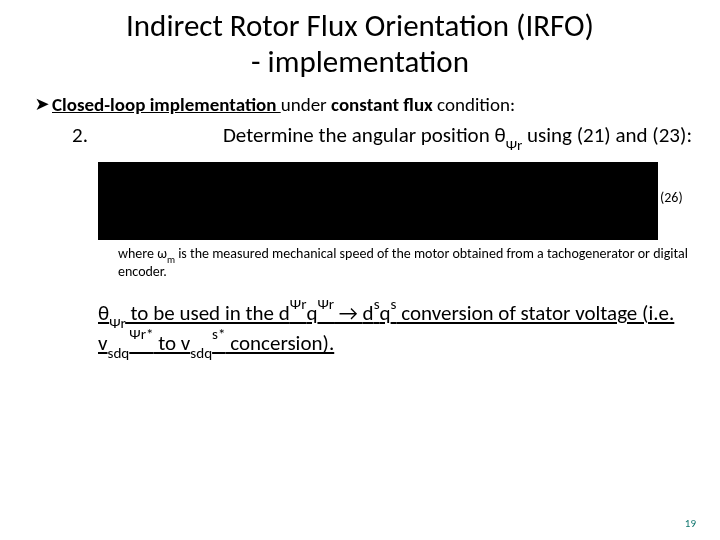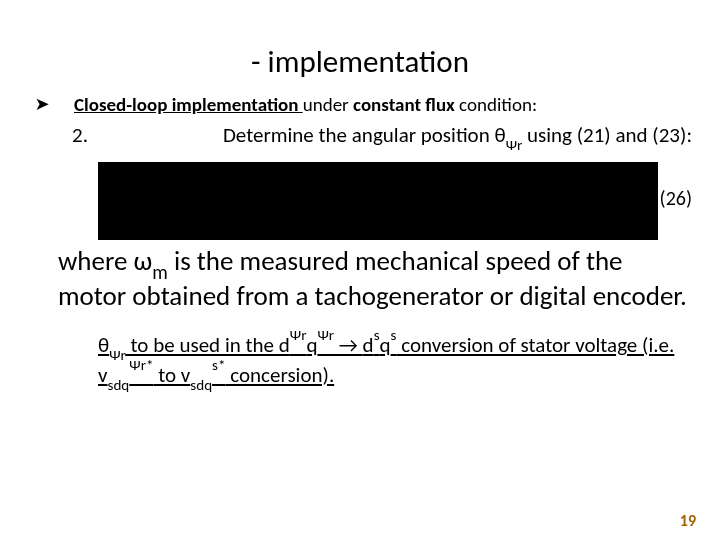--- a/index.html
+++ b/index.html
@@ -27,21 +27,21 @@
     margin-bottom: 6px;
     padding-left: 4px;
   }
   .bullet-icon {
     flex: 0 0 auto;
     width: 20px;
     font-size: 18px;
     line-height: 1.3;
     text-align: center;
   }
-  .bullet-text { flex: 1 1 auto; line-height: 1.25; margin-left: 22px; }
+  .bullet-text { flex: 1 1 auto; line-height: 1.25; }
   .u { text-decoration: underline; }
   .b { font-weight: 700; }
   .ol-row {
     display: flex;
     align-items: flex-start;
     font-size: 21px;
     line-height: 1.15;
     margin-left: 44px;
     margin-bottom: 4px;
   }
@@ -54,53 +54,52 @@
     margin-left: 70px;
     margin-top: 6px;
     margin-bottom: 0;
   }
   .eqn-row {
     display: flex;
     align-items: center;
     height: 84px;
   }
   .eqn-label {
-    font-size: 20px;
+    font-size: 14px;
     margin-left: 2px;
     white-space: nowrap;
   }
   .para {
-    font-size: 27px;
+    font-size: 14px;
     line-height: 1.12;
-    margin-left: 30px;
+    margin-left: 90px;
     margin-top: 6px;
   }
   .para2 {
     font-size: 21px;
     line-height: 1.12;
     margin-left: 70px;
     margin-top: 20px;
     text-decoration: underline;
   }
   sub { font-size: 0.72em; position: relative; top: 0.18em; }
   sup { font-size: 0.72em; position: relative; top: -0.25em; }
   .page-num {
     position: absolute;
     right: 24px;
     bottom: 10px;
-    font-size: 16px;
-    color: #a16207;
-    font-weight: bold;
+    font-size: 11px;
+    color: #0f766e;
   }
 </style>
 </head>
 <body>
 
 <div class="title">
-  <br>
+  <span>Indirect Rotor Flux Orientation (IRFO)</span><br>
   <span>- implementation</span>
 </div>
 
 <div class="bullet-row">
   <span class="bullet-icon">➤</span>
   <span class="bullet-text">
     <span class="u b">Closed-loop implementation </span><span>under </span><span class="b">constant flux</span><span> condition:</span>
   </span>
 </div>
 

